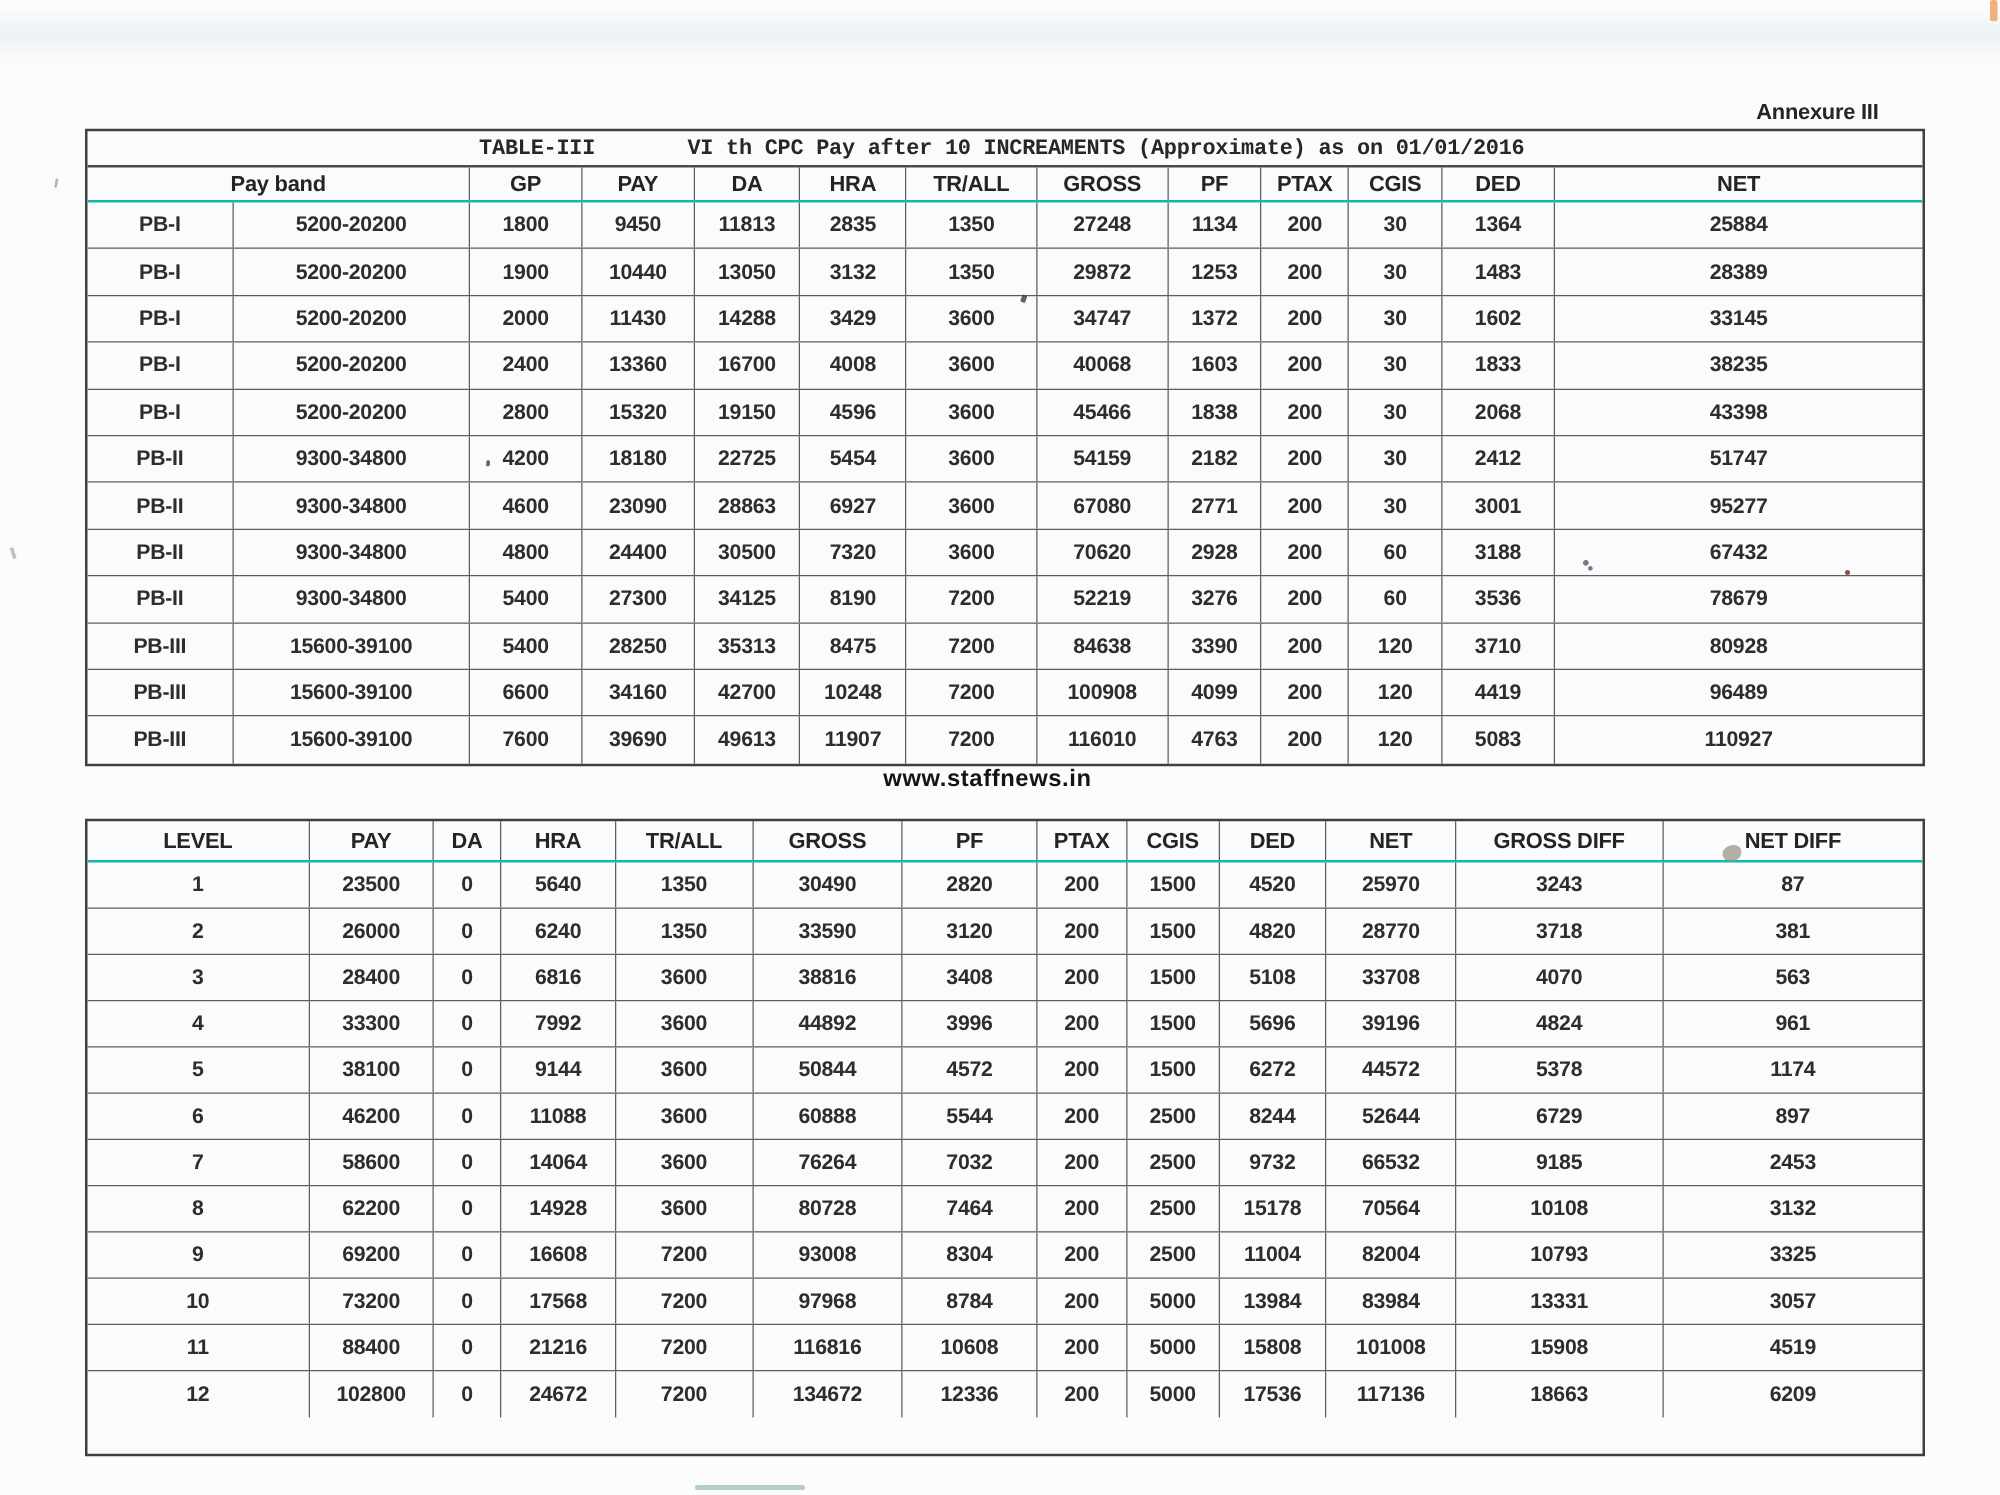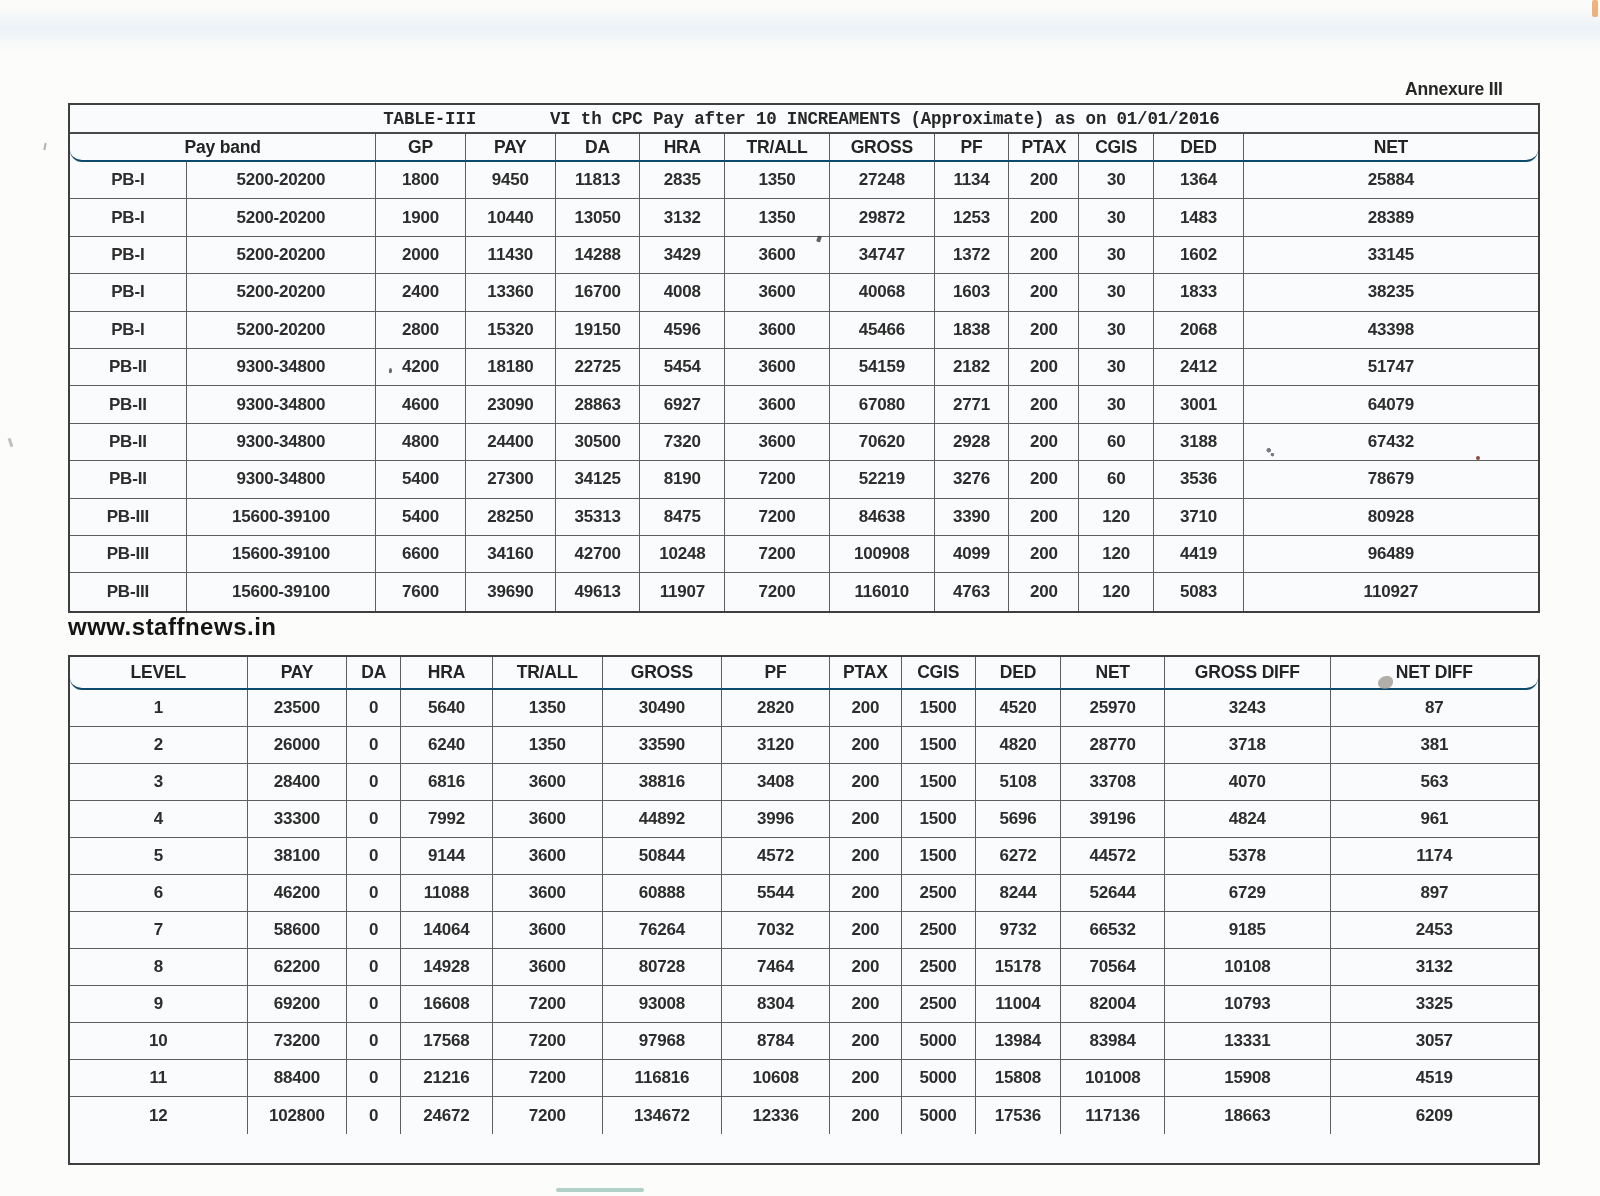--- a/index.html
+++ b/index.html
@@ -25,21 +25,21 @@
   }
 
   .annexure {
     position: absolute; top: 79px; left: 1405px;
     font-size: 17.5px; font-weight: 700; letter-spacing: -0.2px;
     color: #262626;
   }
 
   .watermark {
     position: absolute; top: 613px; left: 68px; width: 1444px;
-    font-size: 24px; font-weight: 700;
+    text-align: center; font-size: 19px; font-weight: 700;
     color: #141414; letter-spacing: 0.5px;
   }
 
   .table {
     position: absolute; left: 68px; width: 1472px;
     border: 2px solid #3f3f3f;
     background: #fafbfc;
   }
   #t1 { top: 103px; height: 510px; --cols: 117fr 190fr 90fr 90fr 85fr 85fr 105fr 105fr 75fr 70fr 75fr 90fr 295fr; }
   #t2 { top: 655px; height: 510px; --cols: 178fr 100fr 54fr 92fr 110fr 120fr 108fr 72fr 74fr 86fr 104fr 166fr 208fr; }
@@ -58,21 +58,21 @@
   }
   #t1 .title-left  { left: 12%;  width: 25%; }
   #t1 .title-right { left: 36%;  width: 39%; }
   #t2 .title-left  { left: 10.5%; width: 25%; }
   #t2 .title-right { left: 33%;  width: 36%; }
 
   .header-row, .row {
     display: grid;
     grid-template-columns: var(--cols);
   }
-  .header-row { border-bottom: 2px solid #0c4a6e; border-radius: 12px; }
+  .header-row { border-bottom: 2px solid #14b8a6; }
   #t1 .header-row { height: 28px; }
   #t2 .header-row { height: 33px; }
 
   .row { height: 37.4px; border-bottom: 1.5px solid #5e5e5e; }
   #t2 .row { height: 37px; }
   .row:last-child { border-bottom: none; }
 
   .cell {
     display: flex; align-items: center; justify-content: center;
     border-right: 1.5px solid #5e5e5e;
@@ -230,21 +230,21 @@
           <div class="cell">4600</div>
           <div class="cell">23090</div>
           <div class="cell">28863</div>
           <div class="cell">6927</div>
           <div class="cell">3600</div>
           <div class="cell">67080</div>
           <div class="cell">2771</div>
           <div class="cell">200</div>
           <div class="cell">30</div>
           <div class="cell">3001</div>
-          <div class="cell">64079</div>
+          <div class="cell">95277</div>
         </div>
         <div class="row">
           <div class="cell">PB-II</div>
           <div class="cell">9300-34800</div>
           <div class="cell">4800</div>
           <div class="cell">24400</div>
           <div class="cell">30500</div>
           <div class="cell">7320</div>
           <div class="cell">3600</div>
           <div class="cell">70620</div>

